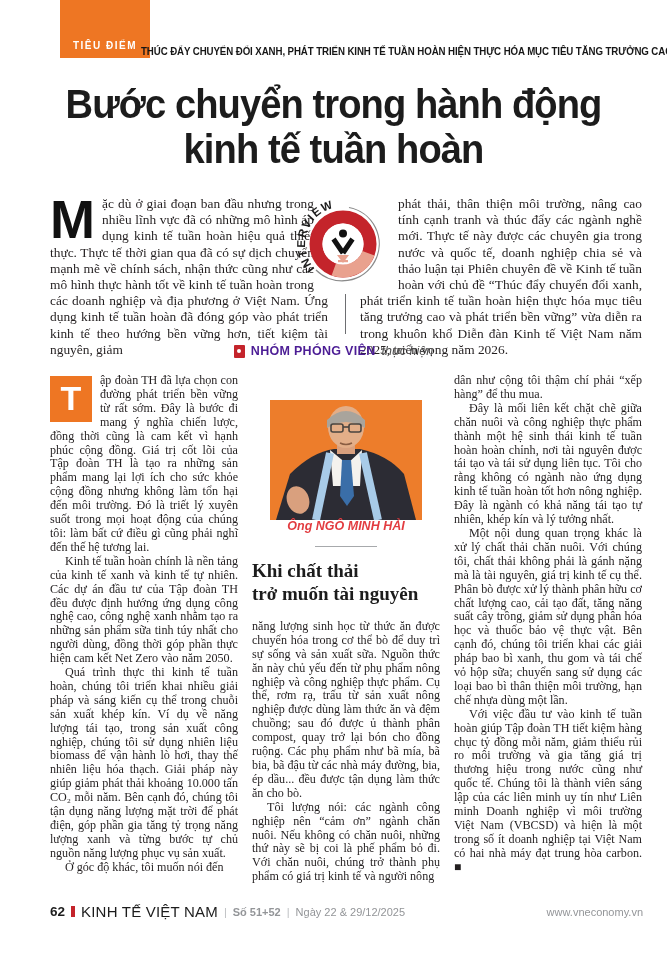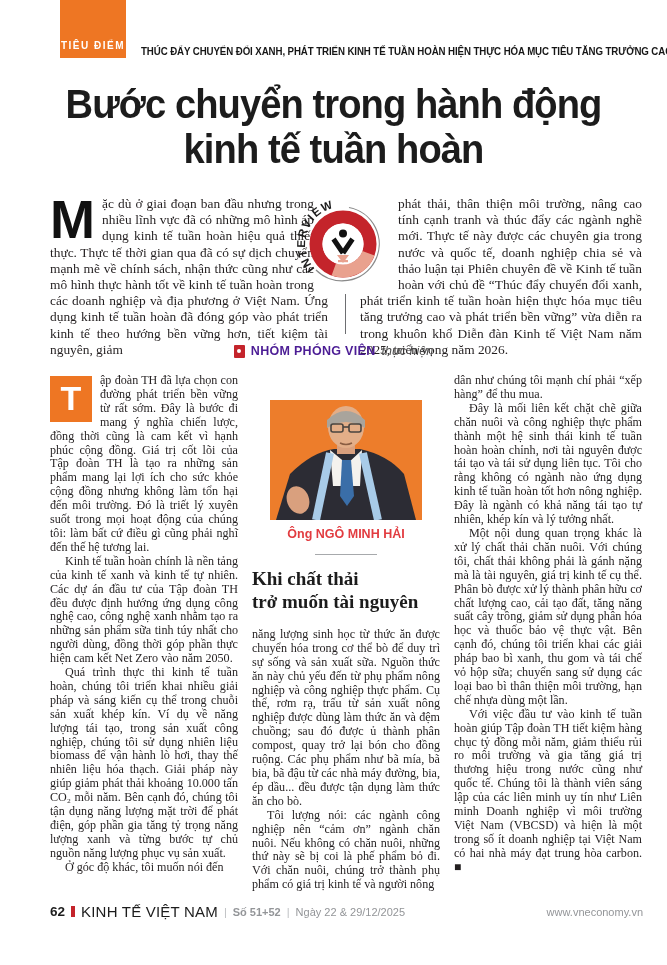--- a/index.html
+++ b/index.html
@@ -2,21 +2,21 @@
 <html><head>
 <meta charset="utf-8">
 <style>
   html,body{margin:0;padding:0;}
   body{
     width:667px;height:965px;position:relative;background:#ffffff;
     font-family:"Liberation Serif", serif;color:#231f20;overflow:hidden;
   }
   
   .kicker-box{
-    position:absolute;left:60px;top:0;width:66px;height:58px;
+    position:absolute;left:60px;top:0;width:90px;height:58px;
     background:#EE7623;display:flex;align-items:flex-end;justify-content:center;
   }
   .kicker-box span{
     font-family:"Liberation Sans",sans-serif;font-weight:bold;font-size:10px;
     color:#fff;letter-spacing:1.5px;padding-bottom:7px;white-space:nowrap;
   }
   .kicker-strip{
     position:absolute;left:141px;top:46px;right:24px;
     font-family:"Liberation Sans",sans-serif;font-weight:bold;font-size:10px;
     color:#161616;letter-spacing:-0.1px;transform:scaleX(0.97);transform-origin:left;
@@ -68,21 +68,21 @@
     display:flex;align-items:center;justify-content:center;
   }
   .dropcap-t span{
     font-family:"Liberation Sans",sans-serif;font-weight:900;font-size:34px;color:#fff;
   }
   
   .figure{width:100%;margin-top:26px;}
   .figure svg{display:block;margin:0 auto;}
   .fig-name{
     font-family:"Liberation Sans",sans-serif;font-weight:bold;font-size:12.5px;
-    color:#E23C40;text-align:center;margin-top:8px;
+    color:#E23C40;text-align:center;margin-top:0;font-style:italic;
   }
   .fig-role{
     font-family:"Liberation Sans",sans-serif;font-size:11px;
     color:#6d6e71;text-align:center;margin-top:3px;
   }
   .fig-divider{width:62px;height:1px;background:#a7a9ac;margin:12px auto 12px auto;}
   .pullquote{
     font-family:"Liberation Serif",serif;font-weight:bold;font-size:19px;
     line-height:23px;color:#1c1c1c;margin-bottom:15px;
   }
@@ -196,21 +196,21 @@
     <div class="pullquote">
       <span>Khi chất thải</span><br>
       <span>trở muốn tài nguyên</span>
     </div>
   </div>
   <p class="noindent">năng lượng sinh học từ thức ăn được chuyển hóa trong cơ thể bò để duy trì sự sống và sản xuất sữa. Nguồn thức ăn này chủ yếu đến từ phụ phẩm nông nghiệp và công nghiệp thực phẩm. Cụ thể, rơm rạ, trấu từ sản xuất nông nghiệp được dùng làm thức ăn và đệm chuồng; sau đó được ủ thành phân compost, quay trở lại bón cho đồng ruộng. Các phụ phẩm như bã mía, bã bia, bã đậu từ các nhà máy đường, bia, ép dầu... đều được tận dụng làm thức ăn cho bò.</p>
   <p>Tôi lượng nói: các ngành công nghiệp nên “cảm ơn” ngành chăn nuôi. Nếu không có chăn nuôi, những thứ này sẽ bị coi là phế phẩm bỏ đi. Với chăn nuôi, chúng trở thành phụ phẩm có giá trị kinh tế và người nông</p>
 </div>
 
 <div class="col col3">
-  <p class="noindent">dân như chúng tôi mạnh chí phải “xếp hàng” để thu mua.</p>
+  <p class="noindent">dân như cộng tôi thậm chí phải “xếp hàng” để thu mua.</p>
   <p>Đây là mối liên kết chặt chẽ giữa chăn nuôi và công nghiệp thực phẩm thành một hệ sinh thái kinh tế tuần hoàn hoàn chỉnh, nơi tài nguyên được tái tạo và tái sử dụng liên tục. Tôi cho rằng không có ngành nào ứng dụng kinh tế tuần hoàn tốt hơn nông nghiệp. Đây là ngành có khả năng tái tạo tự nhiên, khép kín và lý tưởng nhất.</p>
   <p>Một nội dung quan trọng khác là xử lý chất thải chăn nuôi. Với chúng tôi, chất thải không phải là gánh nặng mà là tài nguyên, giá trị kinh tế cụ thể. Phân bò được xử lý thành phân hữu cơ chất lượng cao, cải tạo đất, tăng năng suất cây trồng, giảm sử dụng phân hóa học và thuốc bảo vệ thực vật. Bên cạnh đó, chúng tôi triển khai các giải pháp bao bì xanh, thu gom và tái chế vỏ hộp sữa; chuyển sang sử dụng các loại bao bì thân thiện môi trường, hạn chế nhựa dùng một lần.</p>
   <p>Với việc đầu tư vào kinh tế tuần hoàn giúp Tập đoàn TH tiết kiệm hàng chục tỷ đồng mỗi năm, giảm thiểu rủi ro môi trường và gia tăng giá trị thương hiệu trong nước cũng như quốc tế. Chúng tôi là thành viên sáng lập của các liên minh uy tín như Liên minh Doanh nghiệp vì môi trường Việt Nam (VBCSD) và hiện là một trong số ít doanh nghiệp tại Việt Nam có hai nhà máy đạt trung hòa carbon. ■</p>
 </div>
 
 <div class="footer">
   <div class="left">
     <span class="pageno">62</span>
     <span class="tick"></span>
     <span class="mag">KINH TẾ VIỆT NAM</span>

